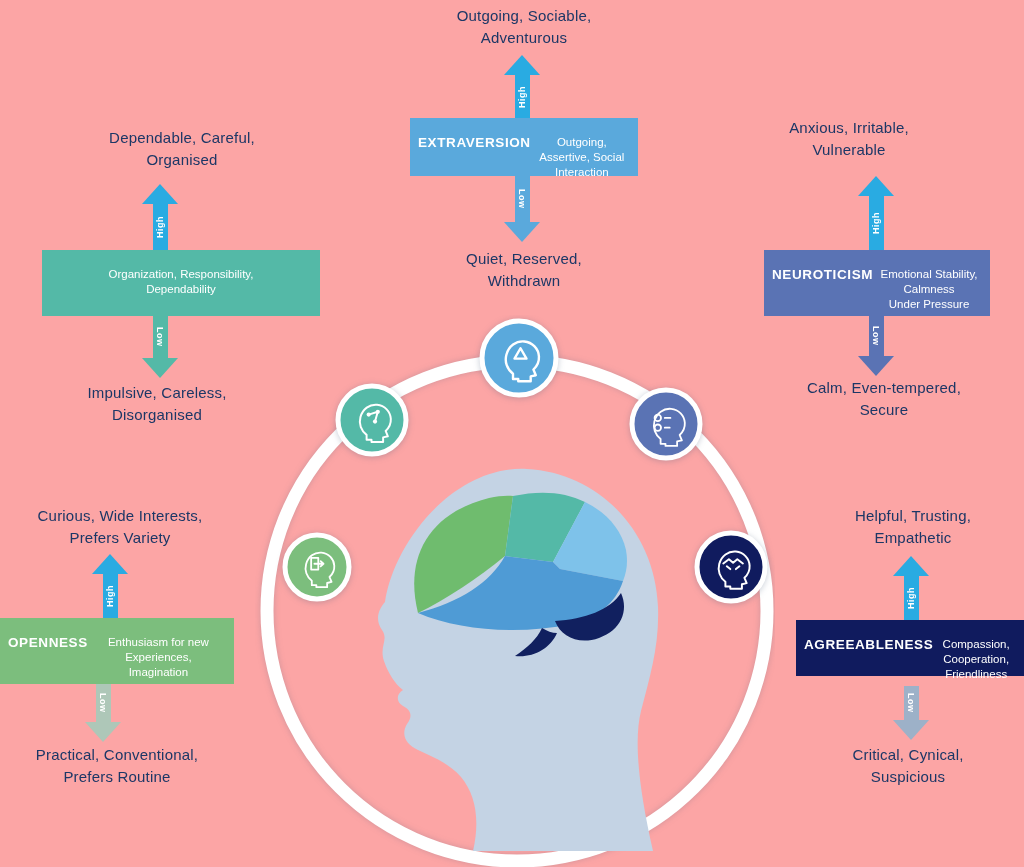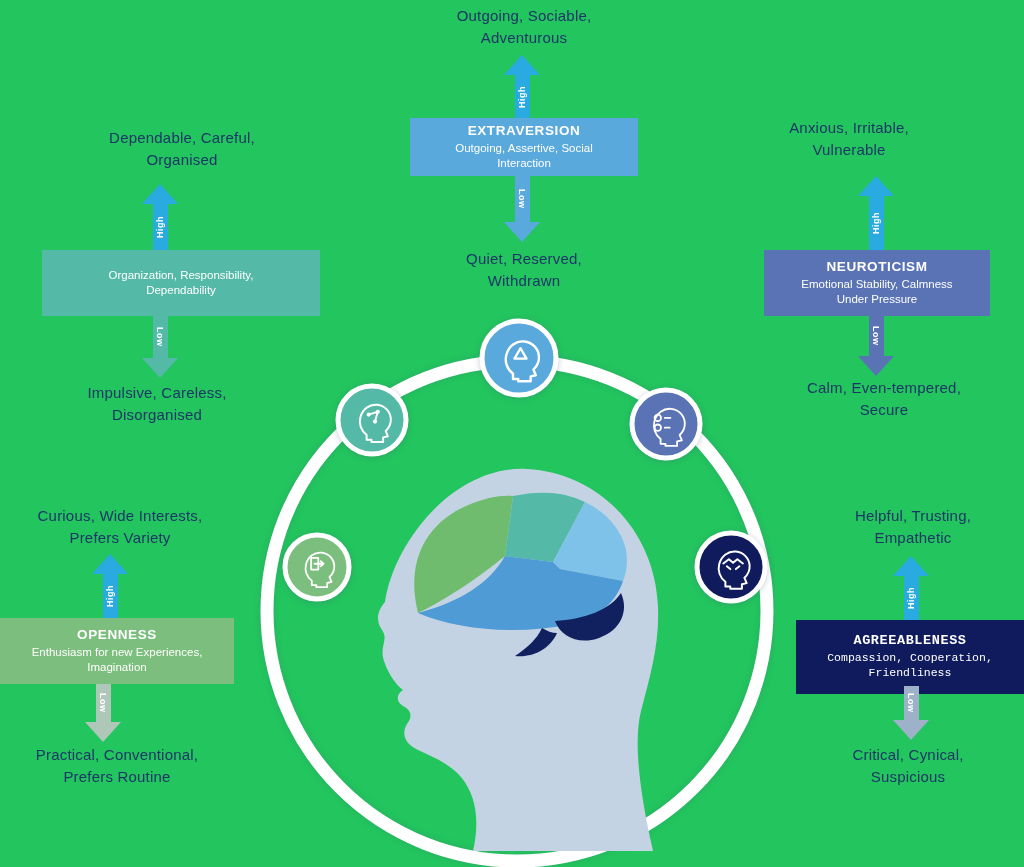--- a/index.html
+++ b/index.html
@@ -4,41 +4,40 @@
 <title>Diagram</title>
 <style>
   * { box-sizing: border-box; }
   html, body { margin: 0; padding: 0; background: #ffffff; }
   body { font-family: "Liberation Sans", "DejaVu Sans", sans-serif; }
 
   .stage {
     position: relative;
     width: 1024px;
     height: 867px;
-    background: #22c55e;
+    background: #fca5a5;
     overflow: hidden;
   }
 
   .desc {
     position: absolute;
     text-align: center;
     font-size: 15px;
     line-height: 1.45;
     color: var(--c, #1c3766);
     white-space: pre-line;
     letter-spacing: .2px;
   }
 
   .trait-box {
     position: absolute;
     background: var(--c);
     color: #ffffff;
     text-align: center;
     display: flex;
-    flex-direction: column;
     justify-content: center;
     gap: 3px;
     padding: 17px 8px;
   }
   .trait-title { font-weight: bold; font-size: 13.5px; letter-spacing: .6px; }
   .trait-sub   { font-size: 11.5px; line-height: 1.3; white-space: pre-line; }
 
   .arrow {
     position: absolute;
     width: 36px;
@@ -191,21 +190,21 @@
   <div class="desc" style="left:788px; top:505px; width:250px;">Helpful,  Trusting,
 Empathetic</div>
 
   <div class="arrow up" style="left: 893px; top: 556px; height: 64px; --c: #29abe2;">
     <div class="arrow-head-up"></div>
     <div class="arrow-shaft">
       <span class="arrow-label">High</span>
     </div>
   </div>
 
-  <div class="trait-box" style="left: 796px; top: 620px; width: 228px; height: 74px; font-family: Liberation Mono, monospace; --c: #101b5e;">
+  <div class="trait-box" style="left: 796px; top: 620px; width: 228px; height: 56px; --c: #101b5e;">
     <div class="trait-title">AGREEABLENESS</div>
     <div class="trait-sub">Compassion, Cooperation,
 Friendliness</div>
   </div>
 
   <div class="arrow down" style="left: 893px; top: 686px; height: 54px; --c: #9db1c8;">
     <div class="arrow-shaft">
       <span class="arrow-label">Low</span>
     </div>
     <div class="arrow-head-down"></div>

